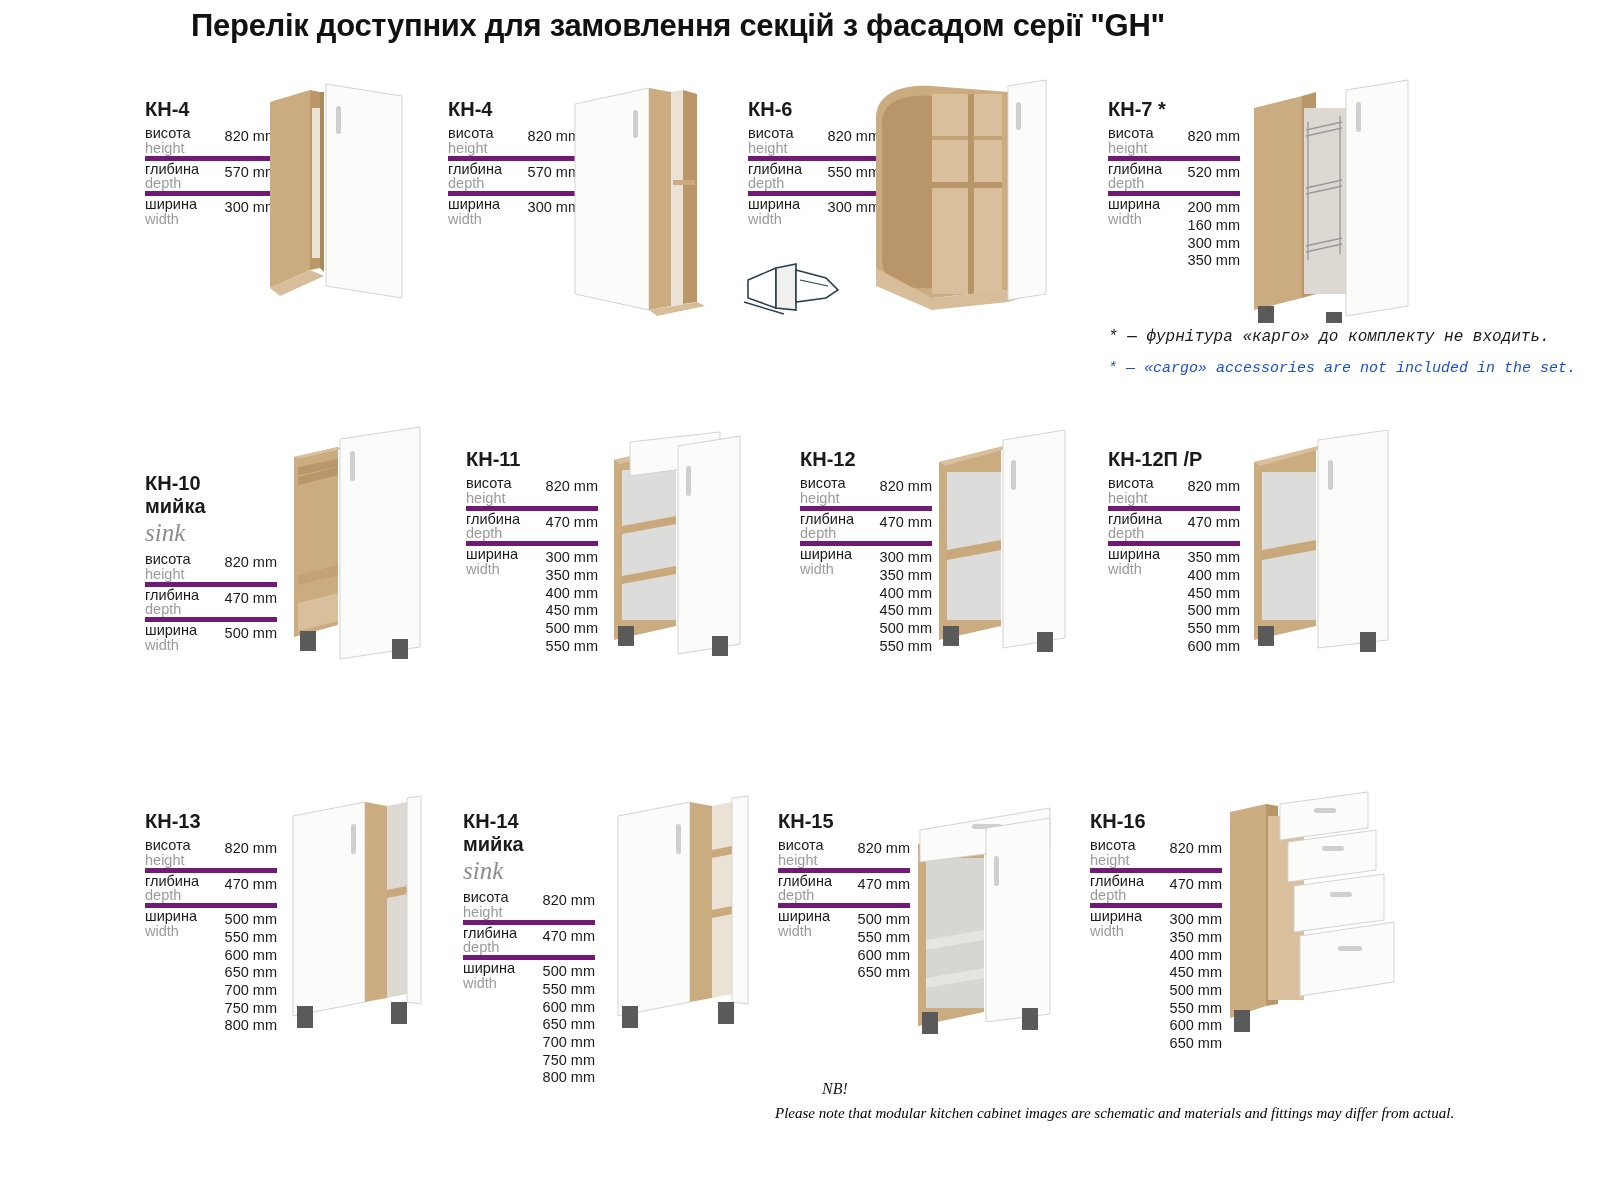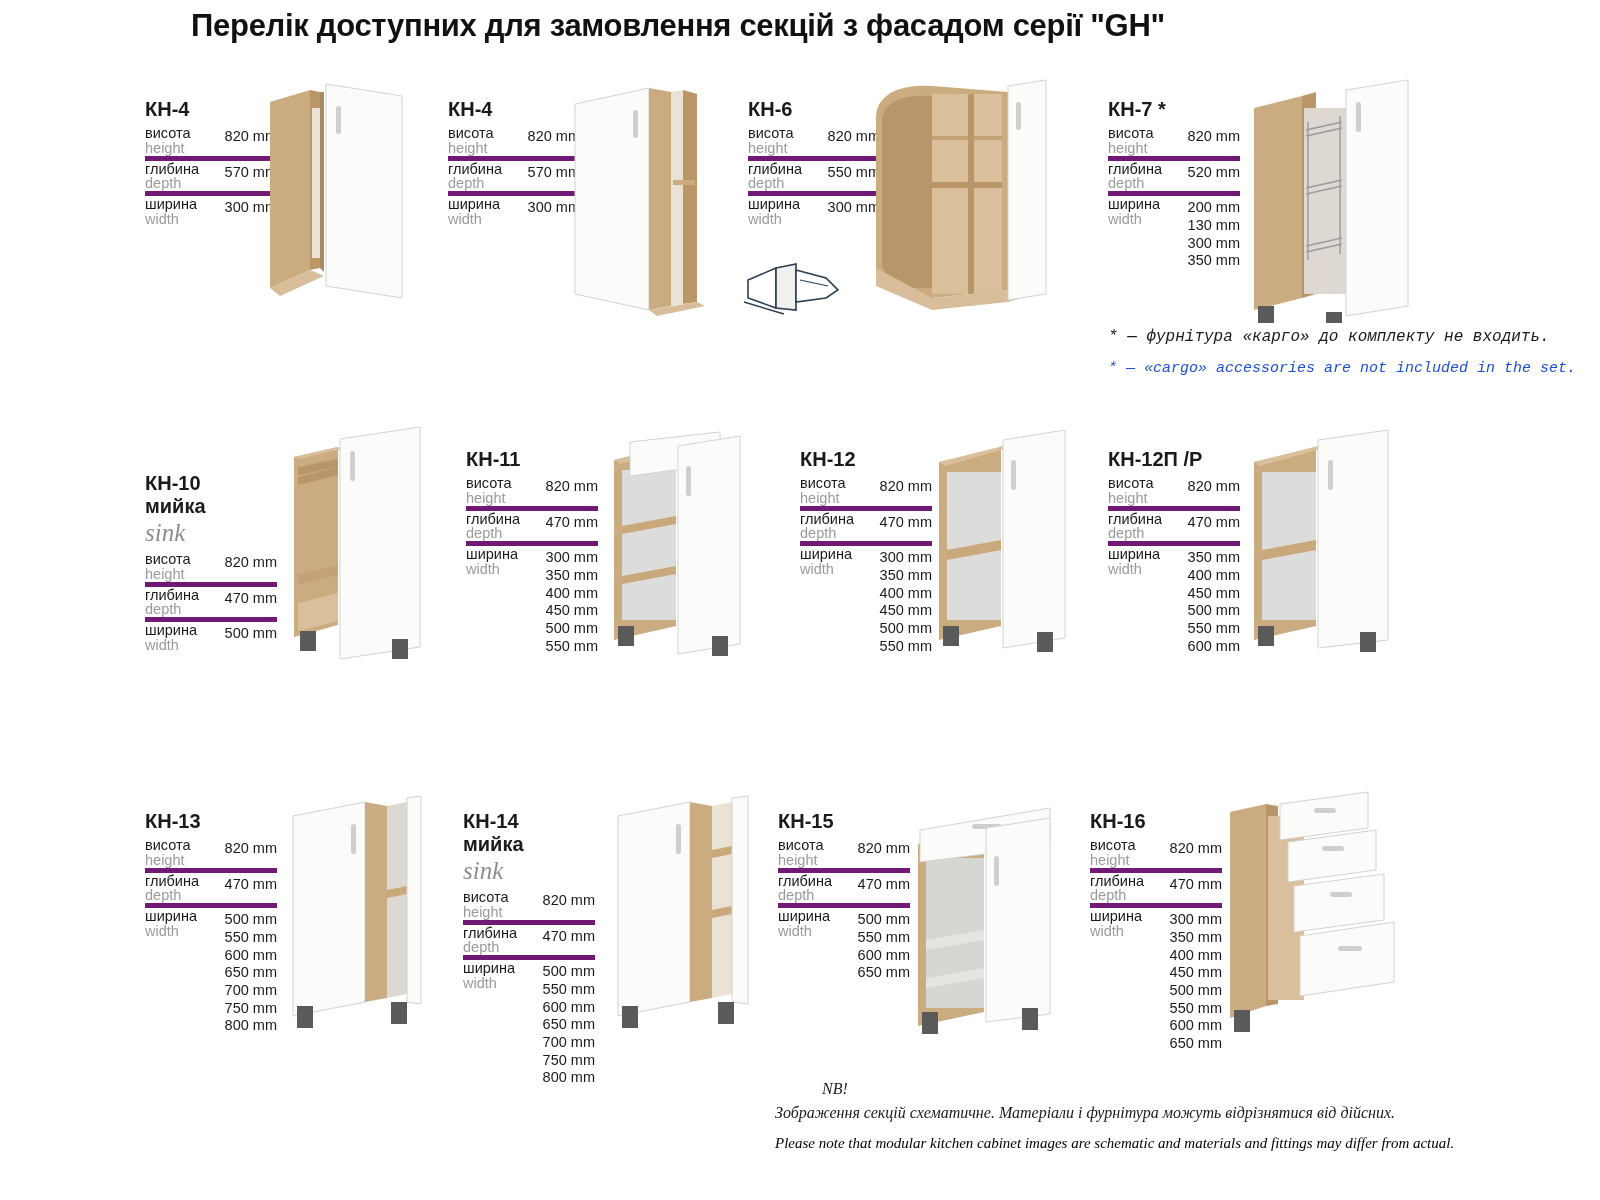--- a/index.html
+++ b/index.html
@@ -284,21 +284,21 @@
           <span>520 mm</span>
         </div>
     </div>
     <div class="spec-row">
       <div class="spec-labels">
         <span class="lab-ua">ширина</span>
         <span class="lab-en">width</span>
       </div>
       <div class="spec-vals">
         <span>200 mm</span>
-        <span>130 mm</span>
+        <span>160 mm</span>
         <span>300 mm</span>
         <span>350 mm</span>
       </div>
     </div>
   </div>
 </div>
 <div class="art" style="left:1238px; top:78px;">
   <svg width="190" height="245" viewBox="0 0 190 245">
     <polygon points="16,30 64,18 64,220 16,232" fill="#cbab80"></polygon>
     <polygon points="64,18 78,14 78,216 64,220" fill="#b99669"></polygon>
@@ -730,15 +730,14 @@
     <polygon points="76,96 166,84 166,130 76,142" fill="#fbfbfa" stroke="#d3d3d0" stroke-width="1"></polygon>
     <rect x="112" y="102" width="22" height="5" rx="2.5" fill="#cfcfcf"></rect>
     <polygon points="82,146 176,132 176,192 82,206" fill="#fbfbfa" stroke="#d3d3d0" stroke-width="1"></polygon>
     <rect x="120" y="156" width="24" height="5" rx="2.5" fill="#cfcfcf"></rect>
     <rect x="16" y="220" width="16" height="22" fill="#5a5a5a"></rect>
   </svg>
 </div>
 
 <div class="nb-block" style="left:775px; top:1080px;">
   <div class="nb-title">NB!</div>
-  <div class="nb-ua">Зображення секцій схематичне. Матеріали і фурнітура можуть відрізнятися від дійсних.</div>
   <div class="nb-en">Please note that modular kitchen cabinet images are schematic and materials and fittings may differ from actual.</div>
 </div>
 
 </body></html>

